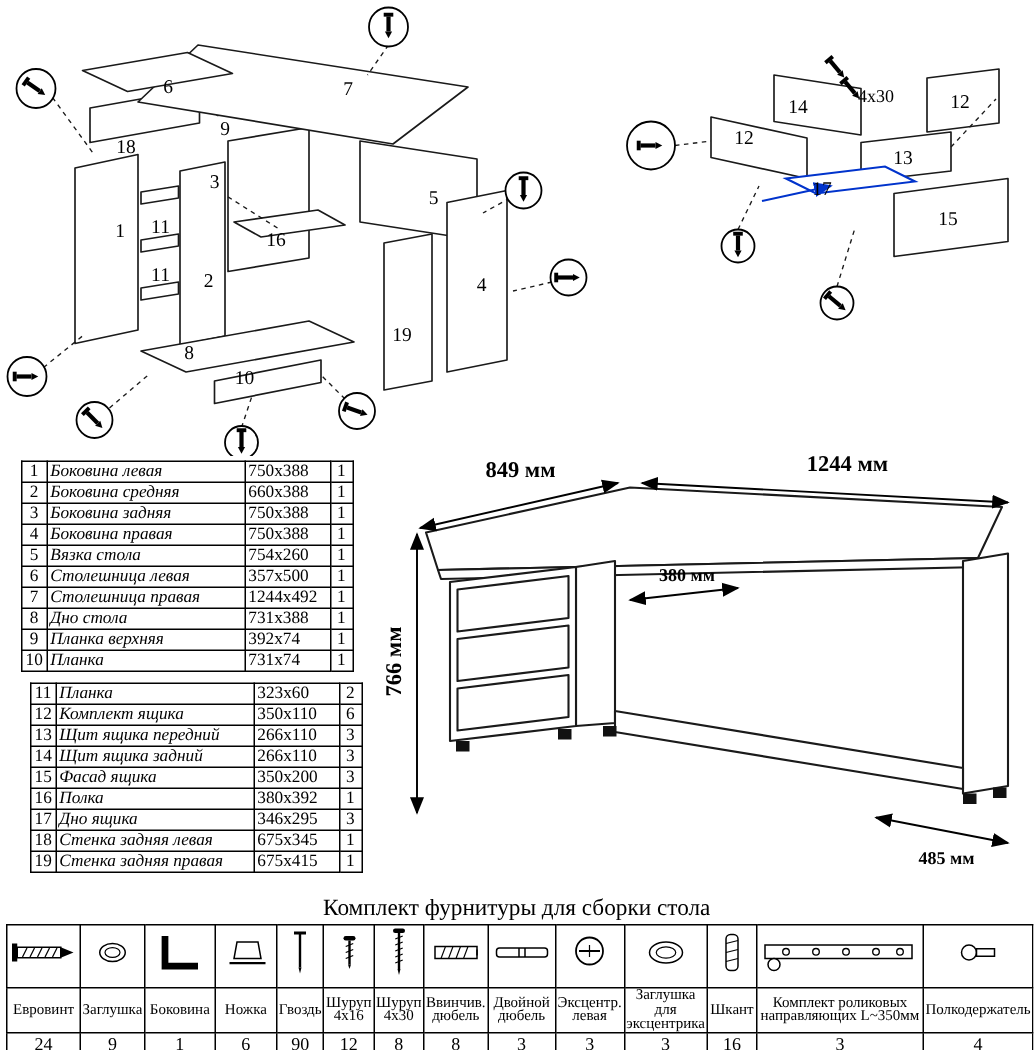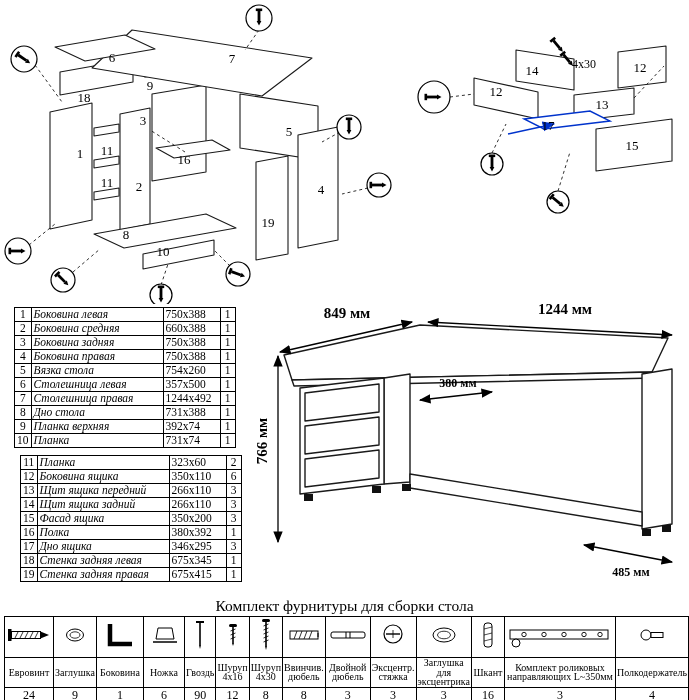--- a/index.html
+++ b/index.html
@@ -225,21 +225,21 @@
   <table class="parts abs" style="left:20px;top:455px">
     <tbody>
       <tr>
           <td class="num">11</td>
           <td class="pname center">Планка</td>
           <td class="psize">323x60</td>
           <td class="pqty">2</td>
         </tr>
       <tr>
           <td class="num">12</td>
-          <td class="pname">Боковина ящика</td>
+          <td class="pname">Комплект ящика</td>
           <td class="psize">350x110</td>
           <td class="pqty">6</td>
         </tr>
       <tr>
           <td class="num">13</td>
           <td class="pname">Щит ящика передний</td>
           <td class="psize">266x110</td>
           <td class="pqty">3</td>
         </tr>
       <tr>
@@ -466,21 +466,21 @@
       <tr class="hw-names">
         <td>Евровинт</td>
         <td>Заглушка</td>
         <td>Боковина</td>
         <td>Ножка</td>
         <td>Гвоздь</td>
         <td>Шуруп 4x16</td>
         <td>Шуруп 4x30</td>
         <td>Ввинчив. дюбель</td>
         <td>Двойной дюбель</td>
-        <td>Эксцентр. стяжка</td>
+        <td>Эксцентр. левая</td>
         <td>Заглушка для эксцентрика</td>
         <td>Шкант</td>
         <td>Комплект роликовых направляющих L~350мм</td>
         <td>Полкодержатель</td>
       </tr>
       <tr class="hw-qty">
         <td>24</td>
         <td>9</td>
         <td>1</td>
         <td>6</td>

